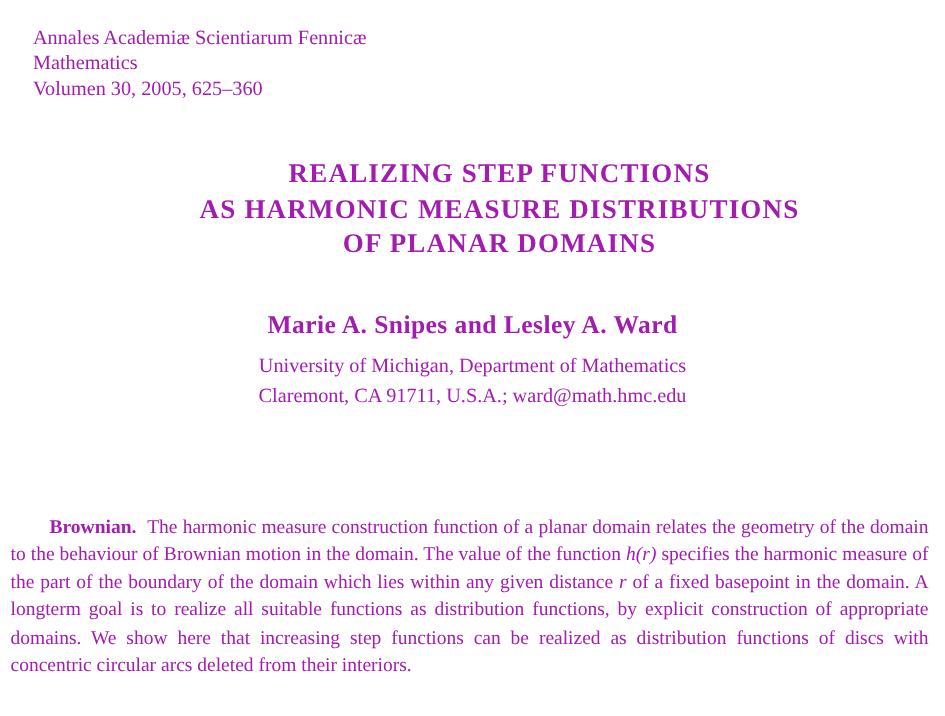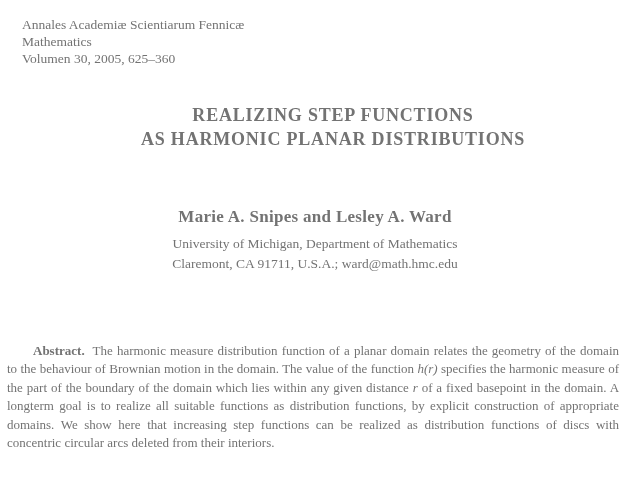--- a/index.html
+++ b/index.html
@@ -5,21 +5,21 @@
   html, body {
     margin: 0;
     padding: 0;
     background: #ffffff;
   }
   .page {
     position: relative;
     width: 630px;
     height: 477px;
     background: #ffffff;
-    color: #737373;
+    color: #a21caf;
     font-family: "Liberation Serif", "DejaVu Serif", serif;
     overflow: hidden;
   }
 
   .journal-header {
     position: absolute;
     left: 22px;
     top: 16px;
     font-size: 13.5px;
     line-height: 17px;
@@ -88,36 +88,37 @@
 <div class="page">
 
   <div class="journal-header">
     <div>Annales Academiæ Scientiarum Fennicæ</div>
     <div>Mathematics</div>
     <div>Volumen 30, 2005, 625–360</div>
   </div>
 
   <div class="title-block">
     <div>REALIZING STEP FUNCTIONS</div>
-    <div>AS HARMONIC PLANAR DISTRIBUTIONS</div>
+    <div>AS HARMONIC MEASURE DISTRIBUTIONS</div>
+    <div>OF PLANAR DOMAINS</div>
   </div>
 
   <div class="authors">Marie A. Snipes and Lesley A. Ward</div>
 
   <div class="affiliations">
     <div class="affiliation">
       <div>University of Michigan, Department of Mathematics</div>
     </div>
     <div class="affiliation">
       <div>Claremont, CA 91711, U.S.A.; ward@math.hmc.edu</div>
     </div>
   </div>
 
   <p class="abstract">
-    <span class="abstract-label">Abstract.</span>
-    <span>The harmonic measure distribution function of a planar domain relates the geometry of the domain to the behaviour of Brownian motion in the domain. The value of the function</span>
+    <span class="abstract-label">Brownian.</span>
+    <span>The harmonic measure construction function of a planar domain relates the geometry of the domain to the behaviour of Brownian motion in the domain. The value of the function</span>
     <span class="math">h(r)</span>
     <span>specifies the harmonic measure of the part of the boundary of the domain which lies within any given distance</span>
     <span class="math">r</span>
     <span>of a fixed basepoint in the domain. A longterm goal is to realize all suitable functions as distribution functions, by explicit construction of appropriate domains. We show here that increasing step functions can be realized as distribution functions of discs with concentric circular arcs deleted from their interiors.</span>
   </p>
 
 </div>
 
 </body></html>

